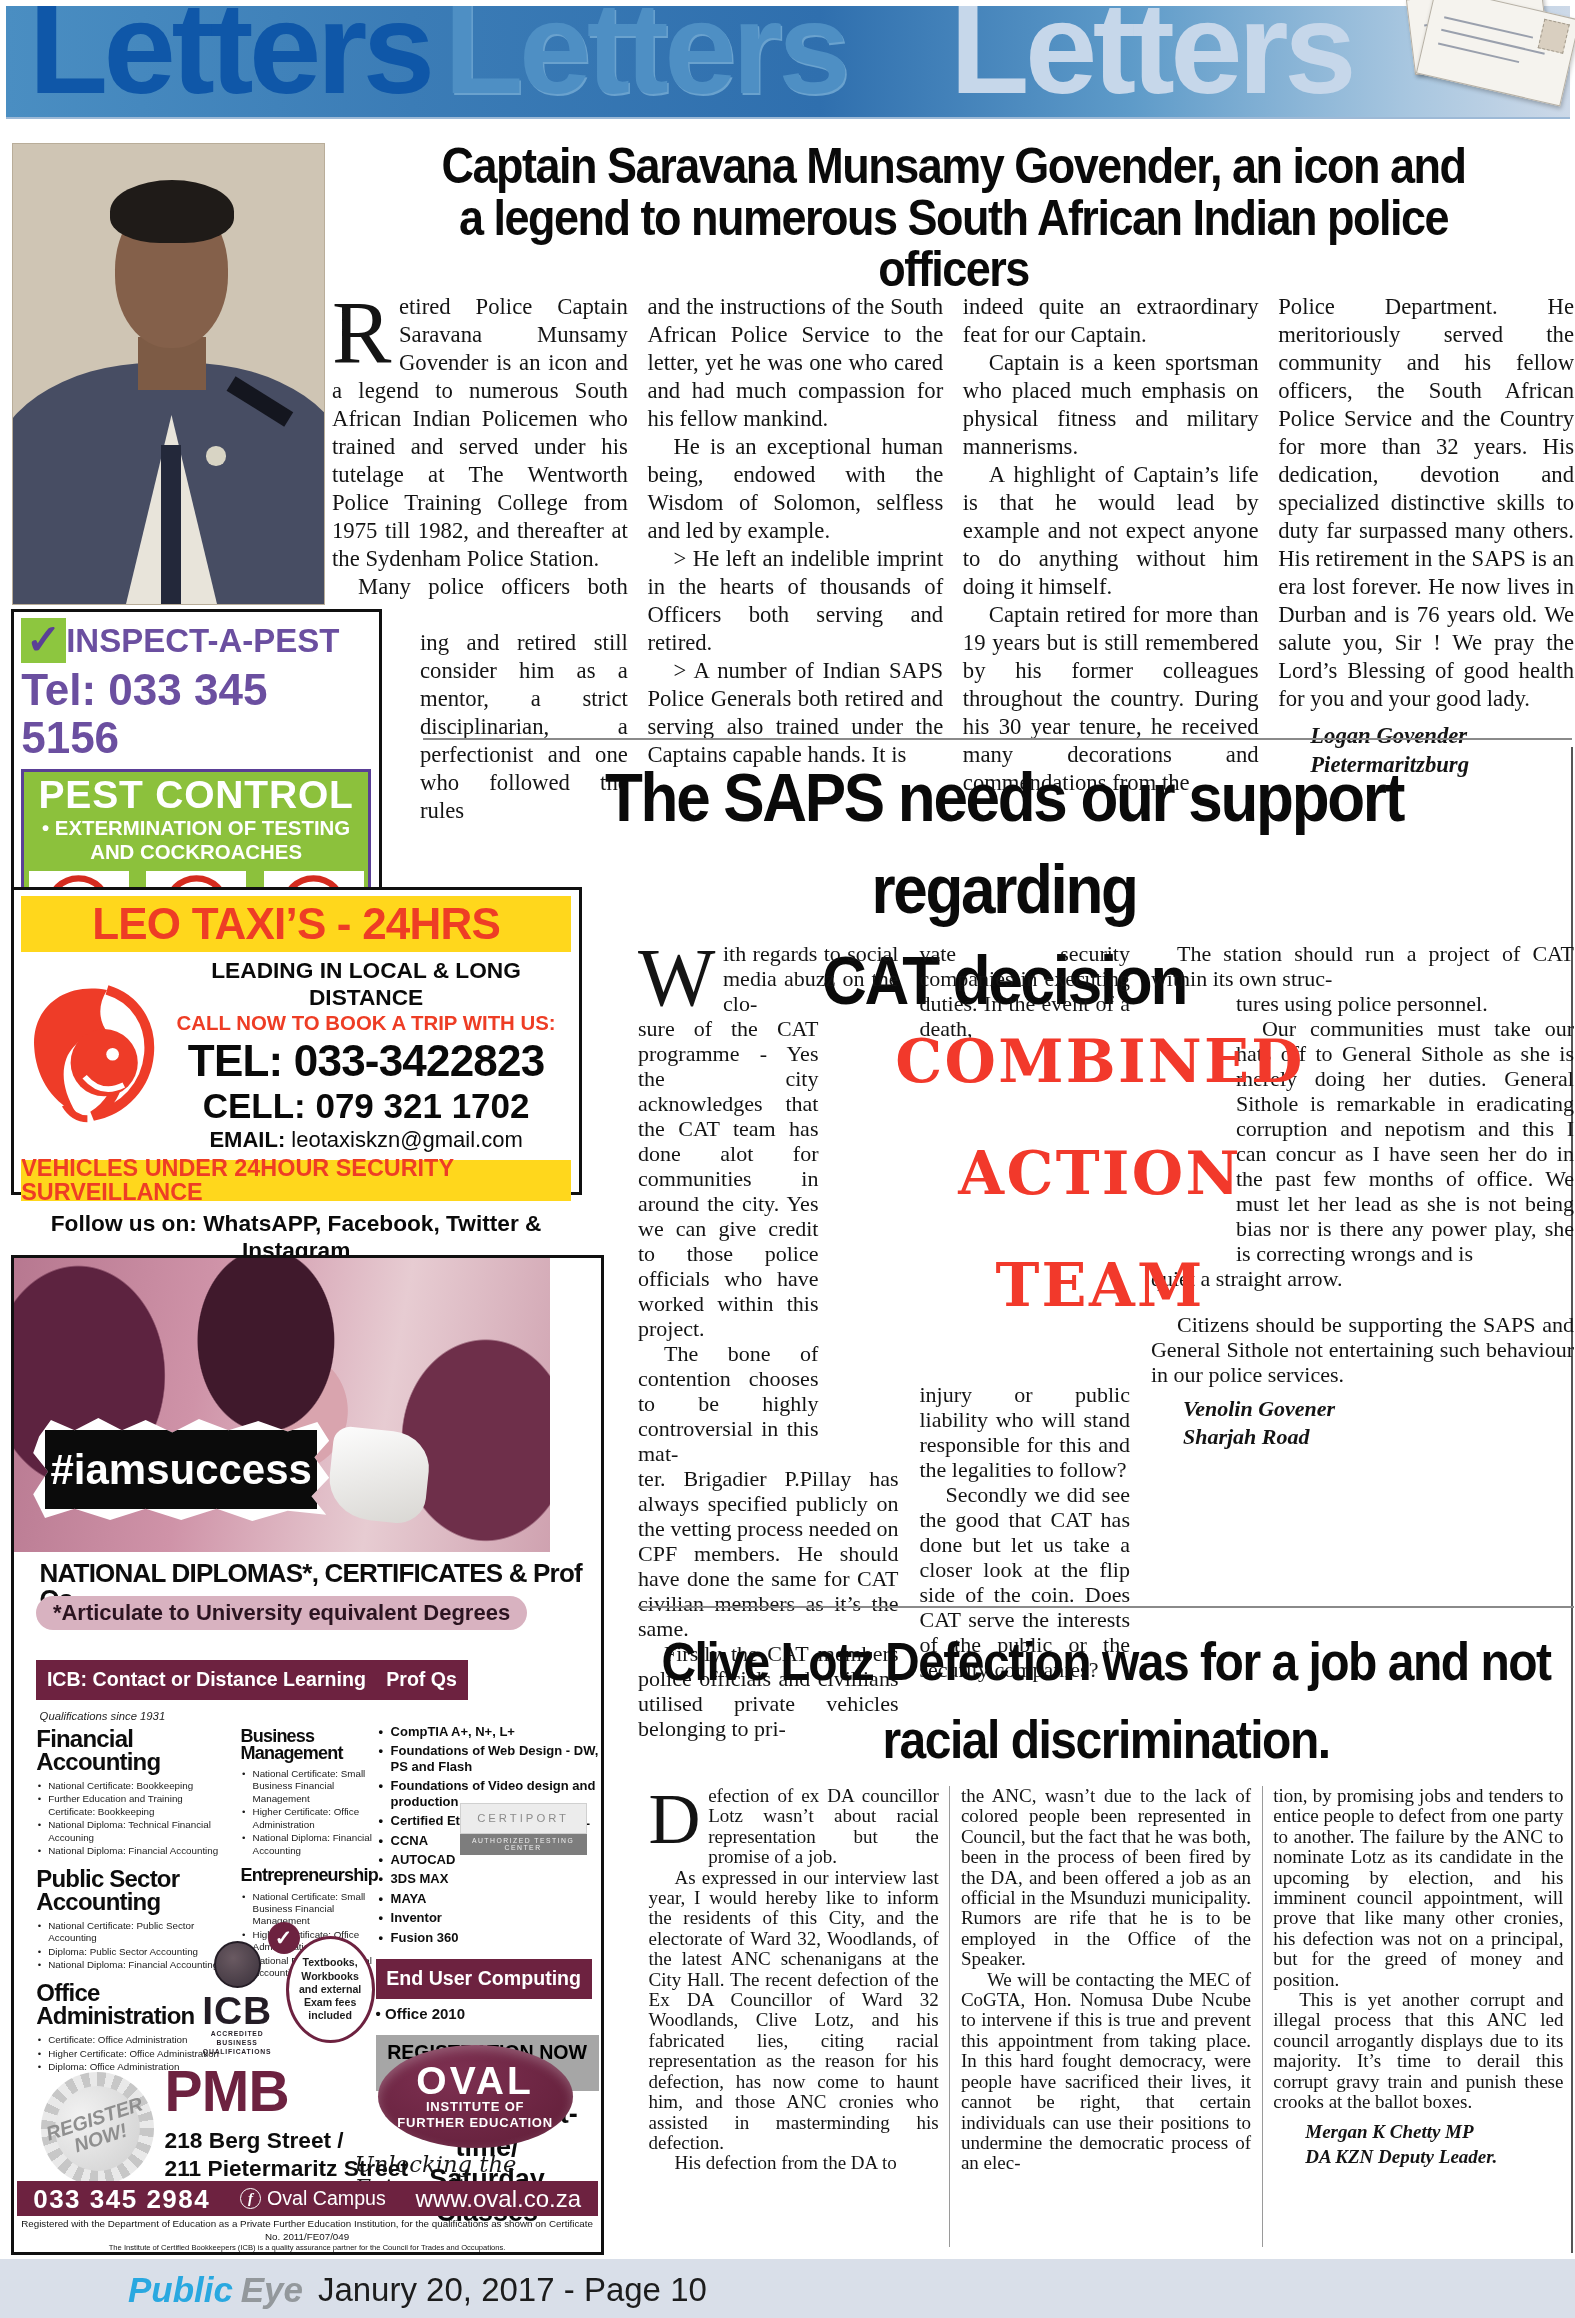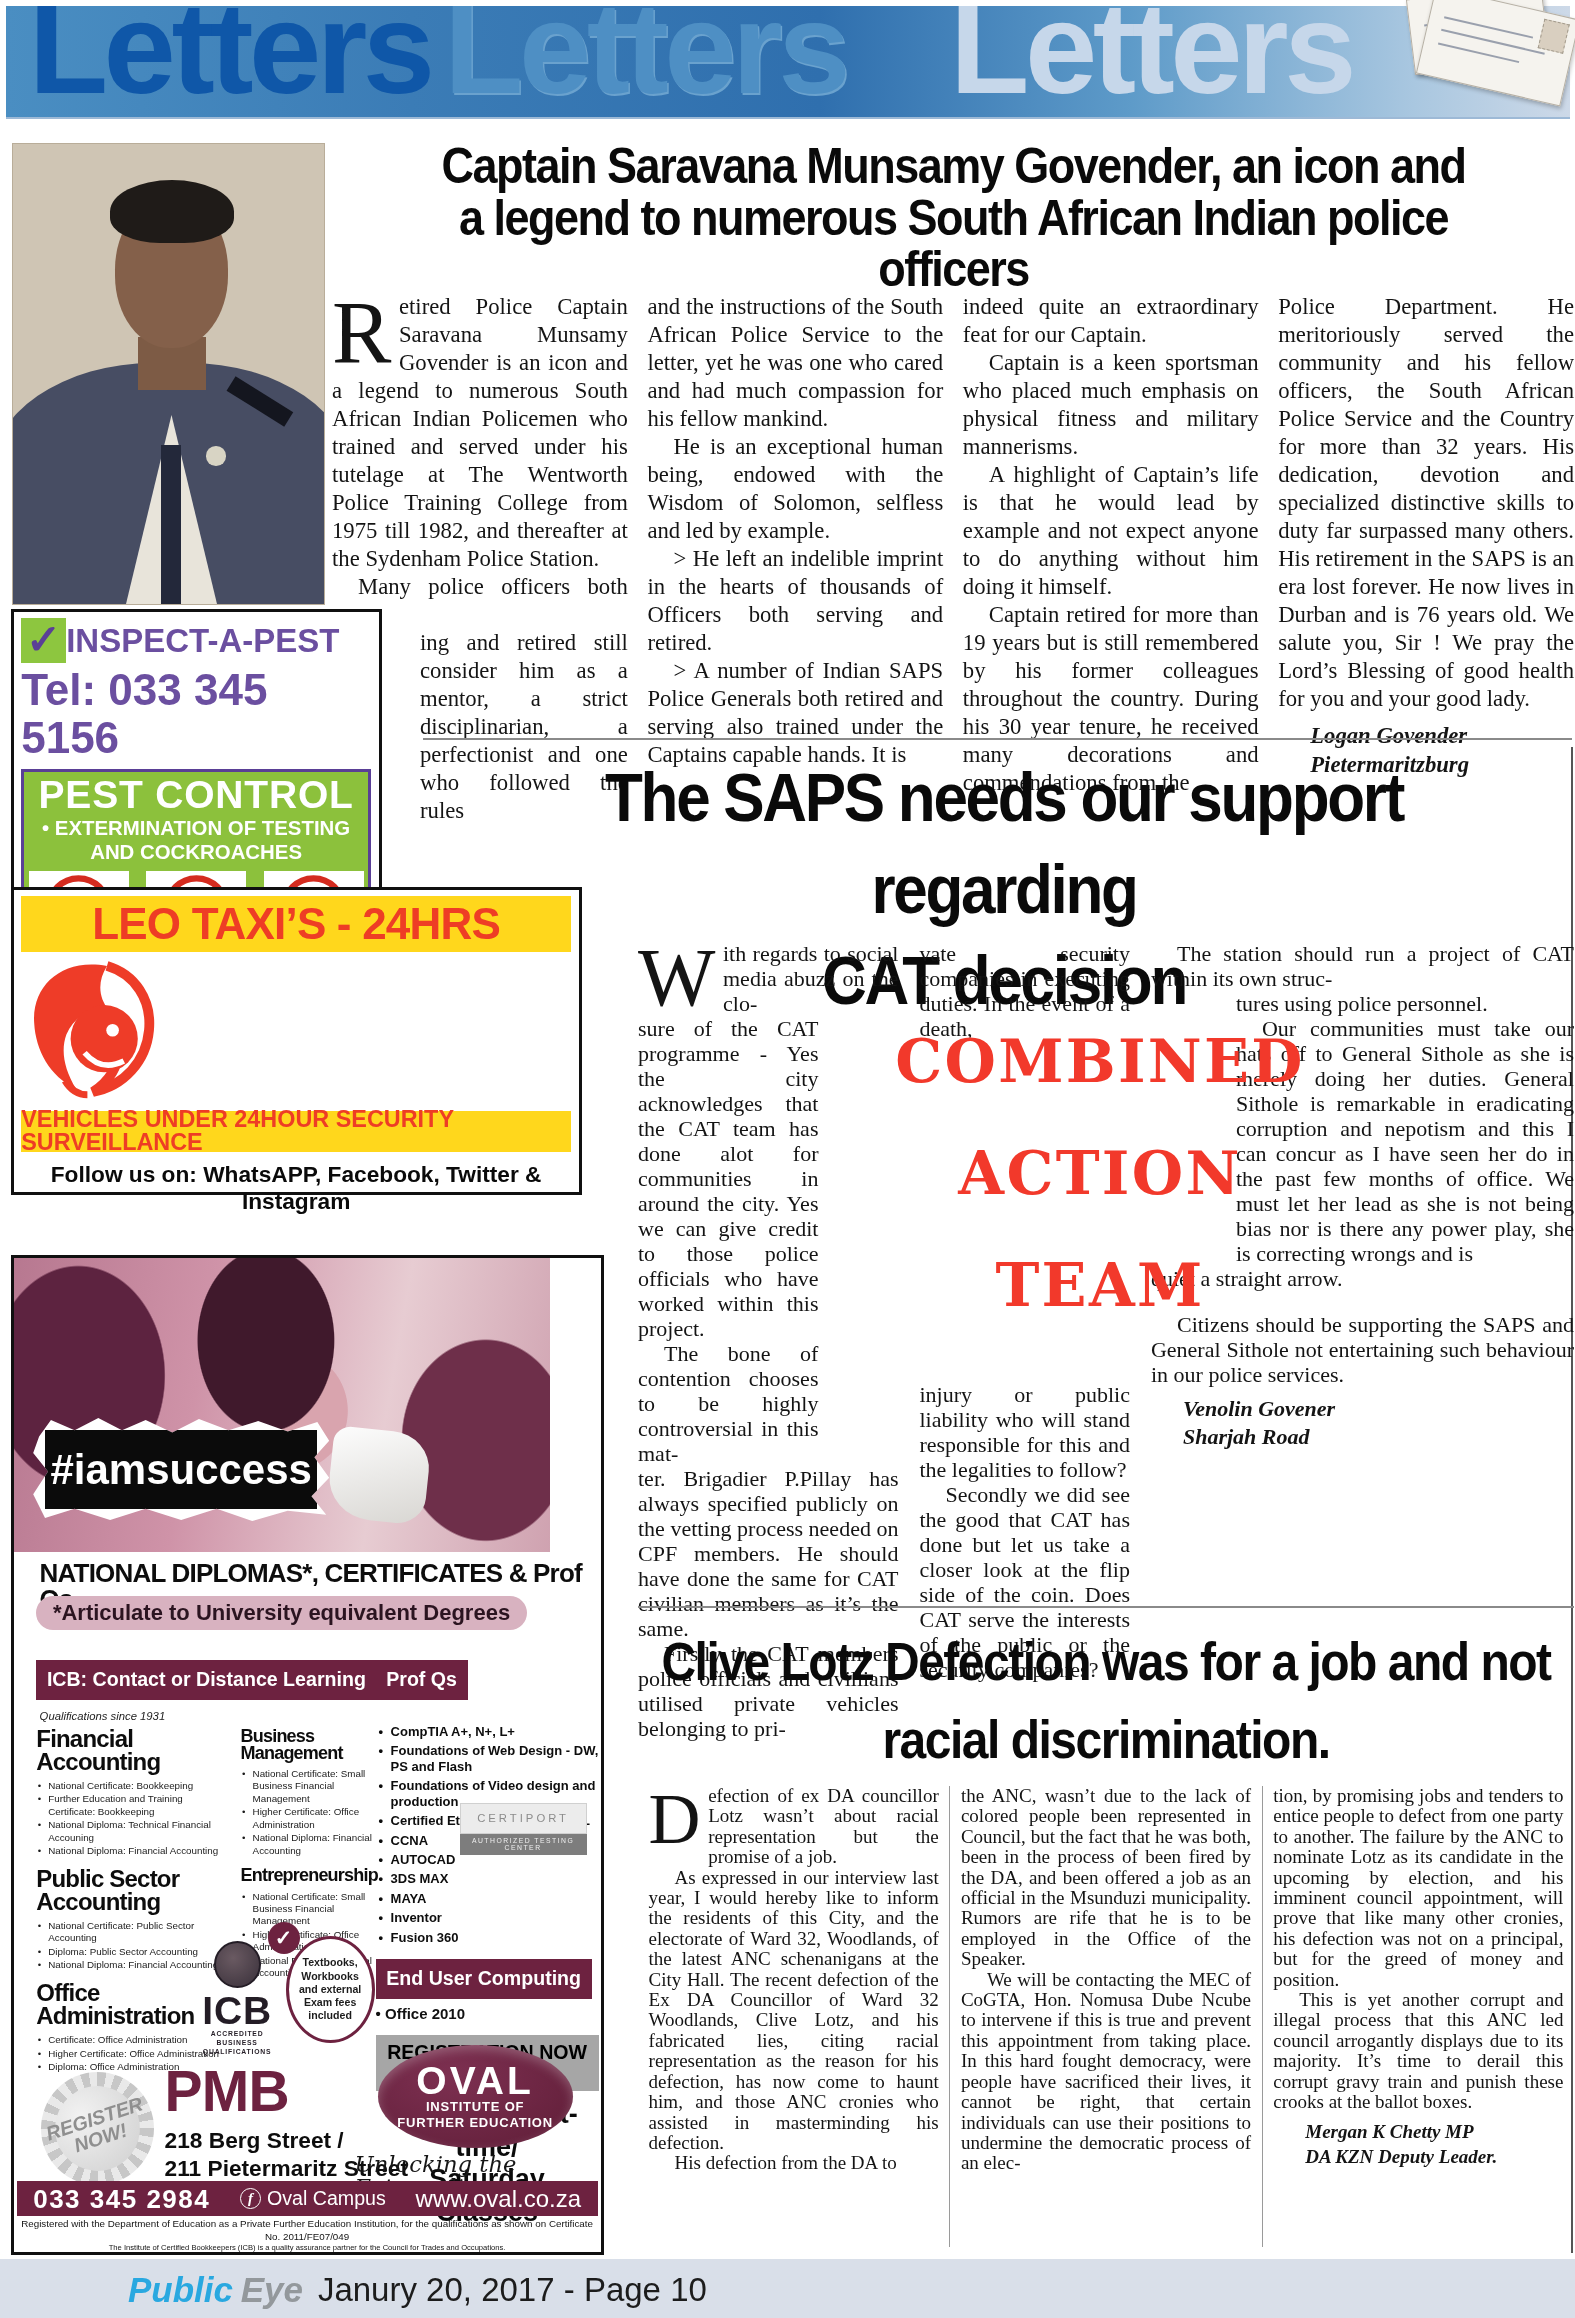--- a/index.html
+++ b/index.html
@@ -349,20 +349,27 @@
     <div class="taxi-ban taxi-ban1">LEO TAXI’S - 24HRS</div>
     <div class="taxi-mid">
       <svg class="lion" viewBox="0 0 100 105">
         <path d="M60,6 C28,0 6,20 8,47 C9,66 19,85 38,94 C29,79 27,66 31,55 C37,41 51,35 61,37 C54,29 53,17 60,6 Z" fill="#ee3c28"></path>
         <path d="M60,6 C80,12 92,30 90,52 C88,74 72,92 50,96 C62,88 68,78 68,66" fill="none" stroke="#ee3c28" stroke-width="7"></path>
         <circle cx="58" cy="58" r="24" fill="#ee3c28"></circle>
         <circle cx="64" cy="52" r="4.5" fill="#fff"></circle>
         <path d="M44,68 q12,14 28,6" stroke="#fff" stroke-width="4" fill="none"></path>
         <path d="M30,88 q6,10 16,10" stroke="#ee3c28" stroke-width="5" fill="none"></path>
       </svg>
+      <div class="taxi-info">
+        <div class="ti1">LEADING IN LOCAL &amp; LONG DISTANCE</div>
+        <div class="ti2">CALL NOW TO BOOK A TRIP WITH US:</div>
+        <div class="ti3">TEL: 033-3422823</div>
+        <div class="ti4">CELL: 079  321 1702</div>
+        <div class="ti5"><b>EMAIL:</b> <span>leotaxiskzn@gmail.com</span></div>
+      </div>
     </div>
     <div class="taxi-ban taxi-ban2">VEHICLES UNDER 24HOUR SECURITY SURVEILLANCE</div>
     <div class="taxi-follow">Follow us on: WhatsAPP, Facebook, Twitter &amp; Instagram</div>
   </div>
 
   <div class="rule rule-mid"></div>
   <div class="headline h-lotz">
     <div>Clive Lotz Defection was for a job and not</div>
     <div>racial discrimination.</div>
   </div>

